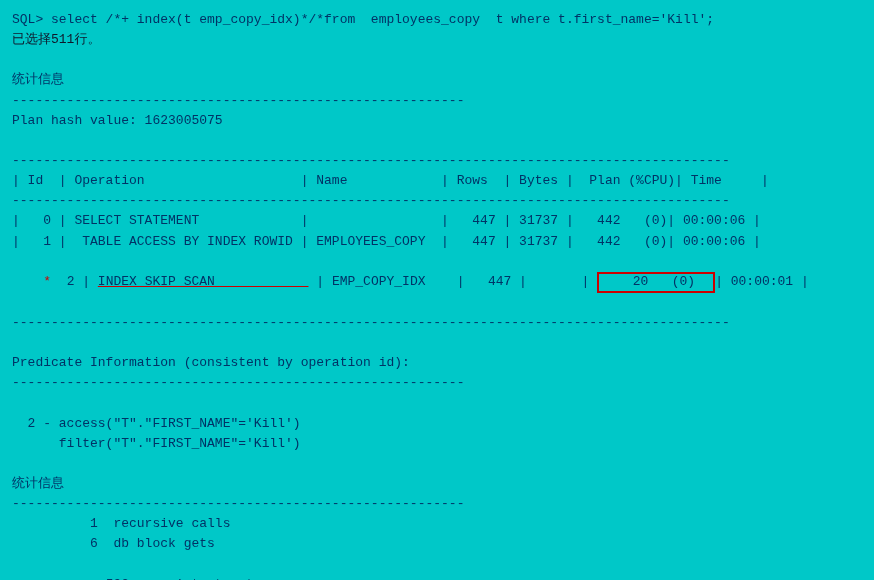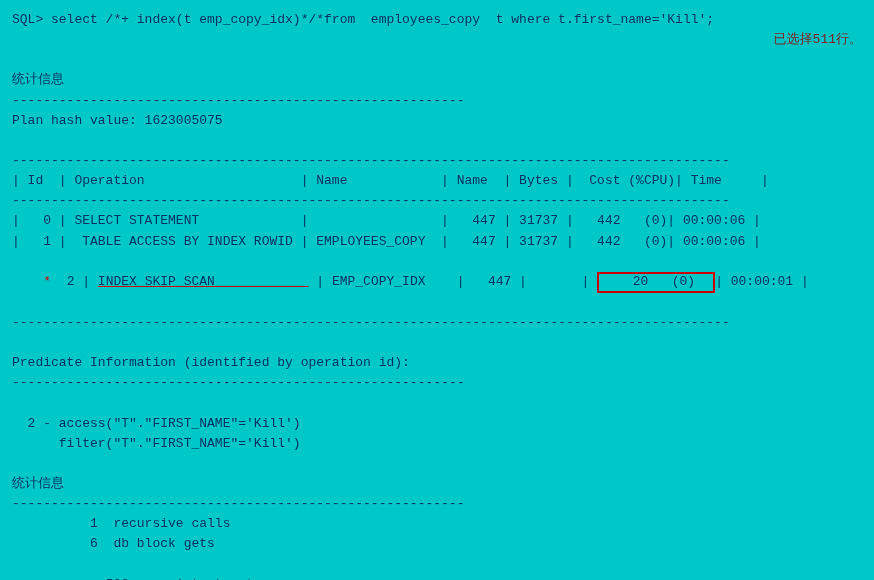--- a/index.html
+++ b/index.html
@@ -18,22 +18,21 @@
       width: 874px;
       min-height: 580px;
       position: relative;
     }
     .line {
       white-space: pre;
       line-height: 1.55;
       color: #003366;
     }
     .chinese {
-      color: #7f1d1d;
-      text-align: right;
+      color: #0f172a;
     }
     .section-header {
       color: #003366;
       font-weight: normal;
     }
     .underline {
       text-decoration: underline;
       text-decoration-color: #cc0000;
     }
     .red-box {
@@ -62,32 +61,32 @@
 <div class="terminal">
 
   <div class="line">SQL&gt; select /*+ index(t emp_copy_idx)*/*from  employees_copy  t where t.first_name='Kill';</div>
   <div class="line chinese">已选择511行。</div>
   <div class="line">&nbsp;</div>
   <div class="line section-header">统计信息</div>
   <div class="separator">----------------------------------------------------------</div>
   <div class="line">Plan hash value: 1623005075</div>
   <div class="line">&nbsp;</div>
   <div class="separator">--------------------------------------------------------------------------------------------</div>
-  <div class="table-row">| Id  | Operation                    | Name            | Name  | Bytes |  Cost (%CPU)| Time     |</div>
+  <div class="table-row">| Id  | Operation                    | Name            | Rows  | Bytes |  Plan (%CPU)| Time     |</div>
   <div class="separator">--------------------------------------------------------------------------------------------</div>
   <div class="table-row">|   0 | SELECT STATEMENT             |                 |   447 | 31737 |   442   (0)| 00:00:06 |</div>
   <div class="table-row">|   1 |  TABLE ACCESS BY INDEX ROWID | EMPLOYEES_COPY  |   447 | 31737 |   442   (0)| 00:00:06 |</div>
 
   <div class="table-row">
     <span class="row-star">* </span><span> 2 | </span><span class="underline">INDEX SKIP SCAN            </span><span> | EMP_COPY_IDX    |   447 |       | </span><span class="red-box">  20   (0)</span><span>| 00:00:01 |</span>
   </div>
 
   <div class="separator">--------------------------------------------------------------------------------------------</div>
   <div class="line">&nbsp;</div>
-  <div class="line">Predicate Information (identified by operation id):</div>
+  <div class="line">Predicate Information (consistent by operation id):</div>
   <div class="separator">----------------------------------------------------------</div>
   <div class="line">&nbsp;</div>
   <div class="line">  2 - access("T"."FIRST_NAME"='Kill')</div>
   <div class="line">      filter("T"."FIRST_NAME"='Kill')</div>
   <div class="line">&nbsp;</div>
   <div class="line section-header">统计信息</div>
   <div class="separator">----------------------------------------------------------</div>
 
   <div class="line">          1  recursive calls</div>
   <div class="line">          6  db block gets</div>

